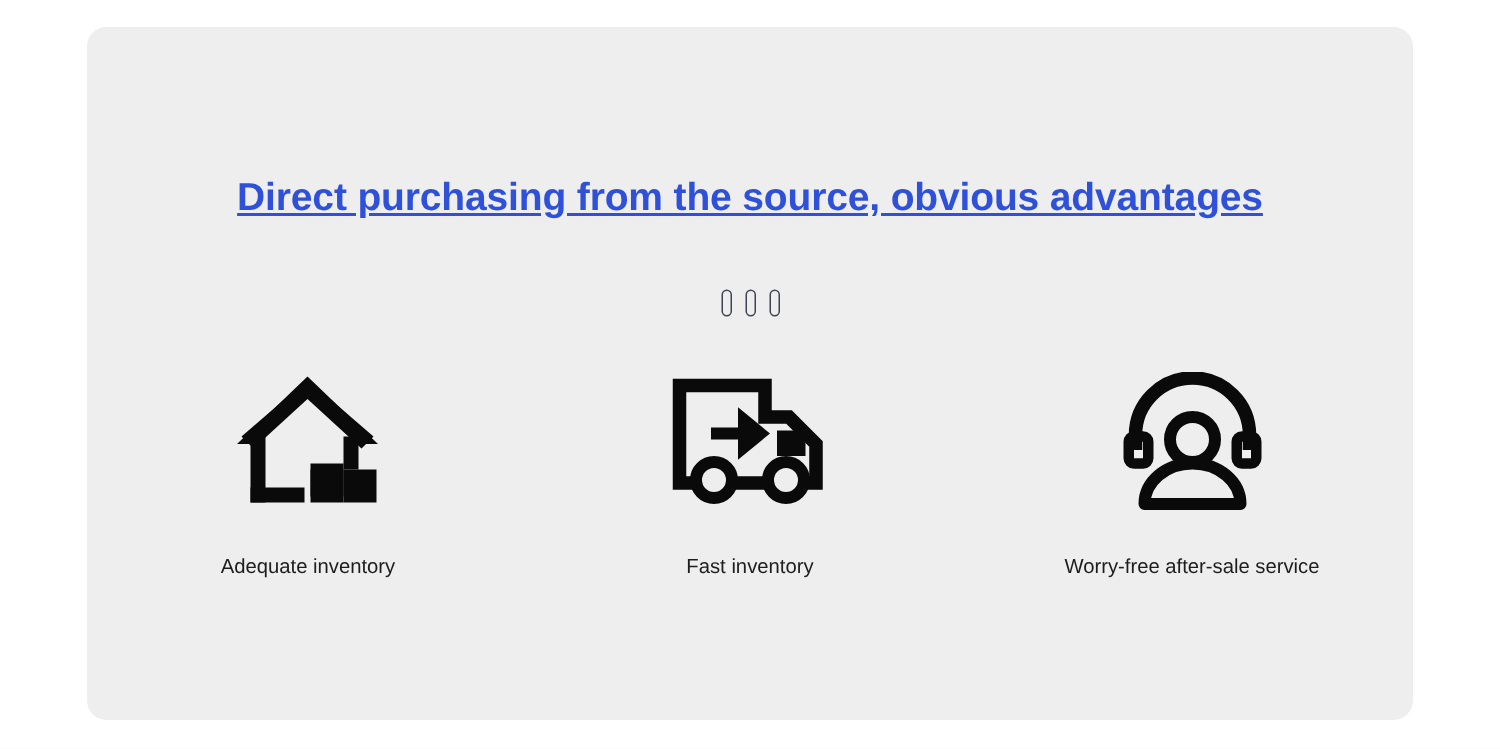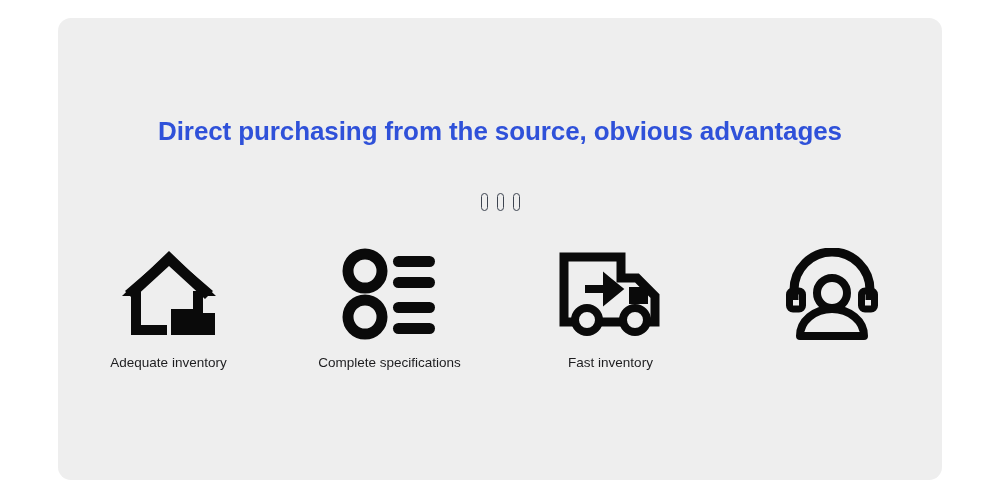--- a/index.html
+++ b/index.html
@@ -36,20 +36,21 @@
     position: absolute;
     left: 0;
     top: 98px;
     width: 884px;
     text-align: center;
     font-size: 26px;
     font-weight: bold;
     color: #2f51d9;
     letter-spacing: -0.1px;
     white-space: nowrap;
+    text-decoration: underline;
   }
 
   .divider-dots {
     position: absolute;
     left: 0;
     top: 175px;
     width: 884px;
     display: flex;
     justify-content: center;
     align-items: center;
@@ -87,21 +88,21 @@
     height: 108px;
     display: flex;
     align-items: center;
     justify-content: center;
   }
   .feature-icon svg {
     display: block;
   }
 
   .feature-label {
-    margin-top: 6px;
+    margin-top: 21px;
     font-size: 13.5px;
     color: #1d1d1f;
     text-align: right;
     white-space: nowrap;
     line-height: 18px;
   }
 </style>
 </head>
 <body>
 
@@ -129,33 +130,20 @@
             <rect x="52" y="62" width="22" height="22" fill="#0a0a0a"></rect>
             <rect x="52" y="84" width="44" height="0" fill="#0a0a0a"></rect>
             <rect x="52" y="66" width="22" height="22" fill="#0a0a0a"></rect>
             <rect x="74" y="66" width="22" height="22" fill="#0a0a0a"></rect>
             <rect x="74" y="44" width="10" height="22" fill="#0a0a0a"></rect>
           </svg>
         </div>
         <div class="feature-label">Adequate inventory</div>
       </div>
 
-      <div class="feature-item">
-        <div class="feature-icon">
-          <svg width="96" height="92" viewBox="0 0 96 92" fill="none" xmlns="http://www.w3.org/2000/svg">
-            <circle cx="23" cy="23" r="17" stroke="#0a0a0a" stroke-width="11"></circle>
-            <circle cx="23" cy="69" r="17" stroke="#0a0a0a" stroke-width="11"></circle>
-            <rect x="51" y="8" width="42" height="11" rx="5.5" fill="#0a0a0a"></rect>
-            <rect x="51" y="29" width="42" height="11" rx="5.5" fill="#0a0a0a"></rect>
-            <rect x="51" y="54" width="42" height="11" rx="5.5" fill="#0a0a0a"></rect>
-            <rect x="51" y="75" width="42" height="11" rx="5.5" fill="#0a0a0a"></rect>
-          </svg>
-        </div>
-        <div class="feature-label">Complete specifications</div>
-      </div>
 
       <div class="feature-item">
         <div class="feature-icon">
           <svg width="104" height="84" viewBox="0 0 104 84" fill="none" xmlns="http://www.w3.org/2000/svg">
             <path d="M5 5 H62 V26 H78 L96 44 V70 H5 Z" stroke="#0a0a0a" stroke-width="9" stroke-linejoin="miter" fill="none"></path>
             <path d="M26 37 H55 M48 28 L59 37 L48 46 Z" stroke="#0a0a0a" stroke-width="8" stroke-linecap="butt" stroke-linejoin="miter" fill="#0a0a0a"></path>
             <path d="M70 35 H83 L89 41 V52 H70 Z" fill="#0a0a0a"></path>
             <circle cx="28" cy="68" r="12" fill="#eeeeee" stroke="#0a0a0a" stroke-width="8"></circle>
             <circle cx="76" cy="68" r="12" fill="#eeeeee" stroke="#0a0a0a" stroke-width="8"></circle>
           </svg>
@@ -166,17 +154,18 @@
       <div class="feature-item">
         <div class="feature-icon">
           <svg width="100" height="92" viewBox="0 0 100 92" fill="none" xmlns="http://www.w3.org/2000/svg">
             <path d="M12 52 V42 A38 38 0 0 1 88 42 V52" stroke="#0a0a0a" stroke-width="9" fill="none" stroke-linecap="butt"></path>
             <rect x="7.5" y="43" width="13" height="18" rx="3.5" stroke="#0a0a0a" stroke-width="7" fill="none"></rect>
             <rect x="79.5" y="43" width="13" height="18" rx="3.5" stroke="#0a0a0a" stroke-width="7" fill="none"></rect>
             <circle cx="50" cy="45" r="15" stroke="#0a0a0a" stroke-width="8" fill="none"></circle>
             <path d="M18 88 A32 27 0 0 1 82 88 Z" stroke="#0a0a0a" stroke-width="8" fill="none" stroke-linejoin="round"></path>
           </svg>
         </div>
+        <div class="feature-label">Worry-free after-sale service</div>
       </div>
 
     </div>
   </div>
 </div>
 
 </body></html>

